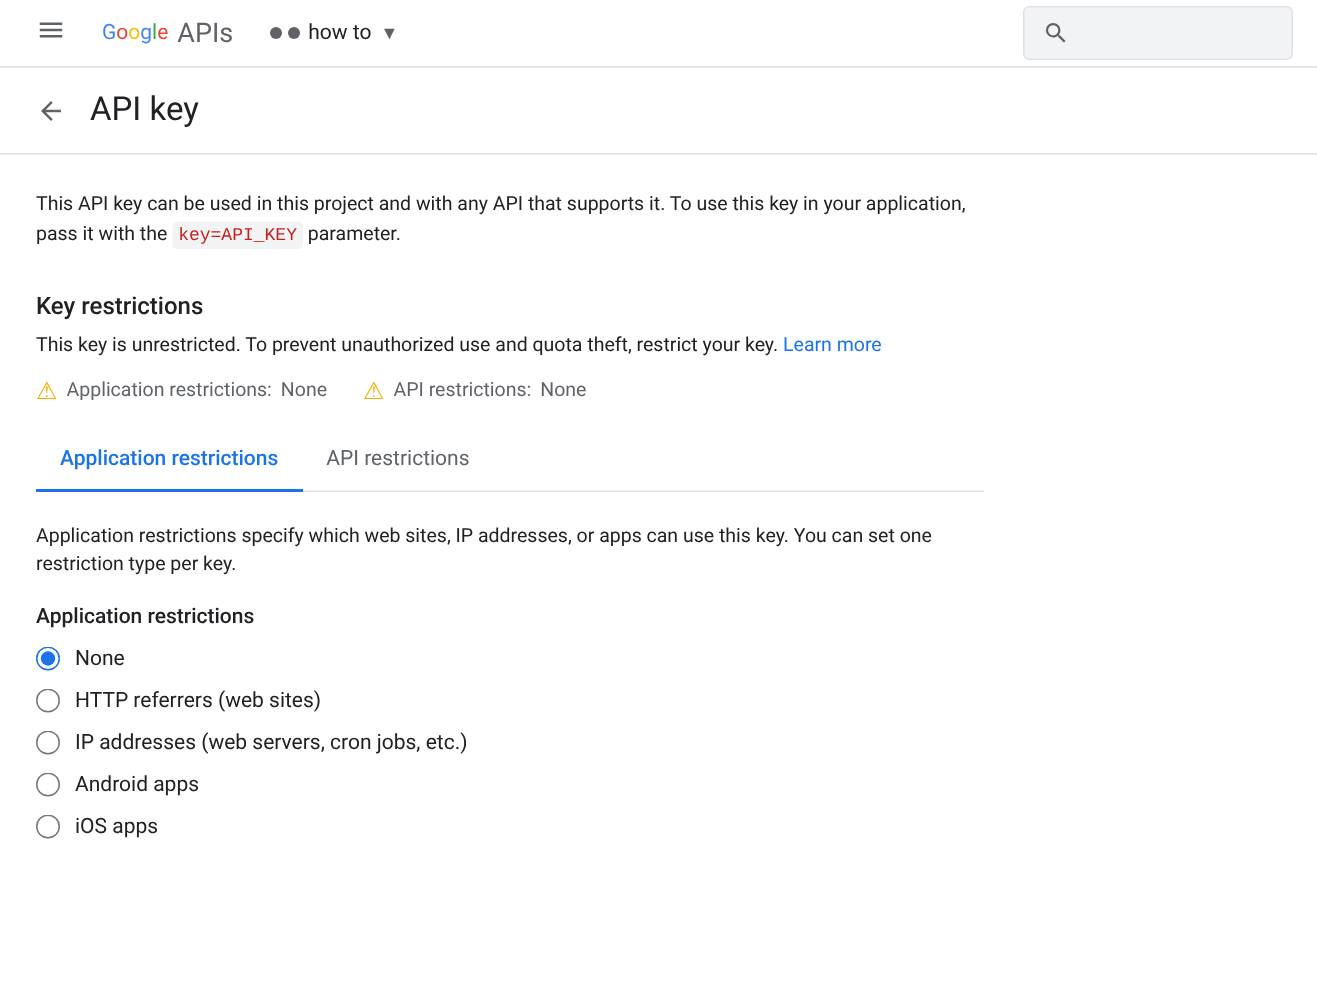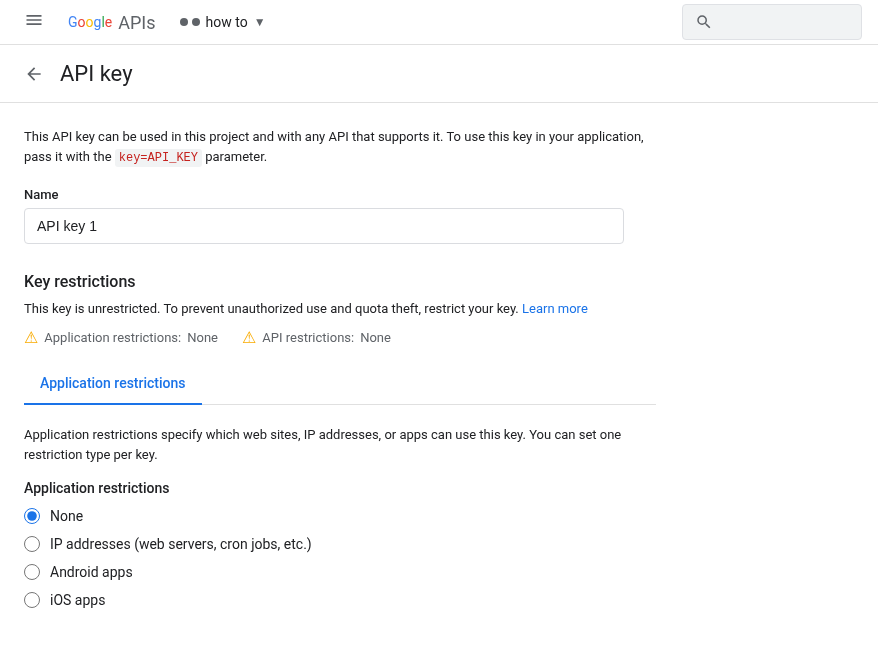--- a/index.html
+++ b/index.html
@@ -280,24 +280,20 @@
   <span class="page-title">API key</span>
 </div>
 
 <div class="main-content">
 
   <div class="info-text">
     <span>This API key can be used in this project and with any API that supports it. To use this key in your application,
 pass it with the </span><span class="code-inline">key=API_KEY</span><span> parameter.</span>
   </div>
 
-  <div>
-    <div class="form-label">Name</div>
-    <input class="form-input" type="text" value="API key 1" style="">
-  </div>
 
   <div class="section-title">Key restrictions</div>
   <div class="restriction-info">
     <span>This key is unrestricted. To prevent unauthorized use and quota theft, restrict your key. </span><a class="link">Learn more</a>
   </div>
 
   <div class="warning-row">
     <div class="warning-item">
       <span class="warning-icon">⚠</span>
       <span style="color:#5f6368;font-size:13px;">Application restrictions:</span>
@@ -305,35 +301,40 @@
     </div>
     <div class="warning-item">
       <span class="warning-icon">⚠</span>
       <span style="color:#5f6368;font-size:13px;">API restrictions:</span>
       <span style="color:#5f6368;font-size:13px;"> None</span>
     </div>
   </div>
 
   <div class="tabs-container">
     <div class="tab active">Application restrictions</div>
+    <div class="tab">API restrictions</div>
   </div>
 
   <div class="app-restriction-desc">
     <span>Application restrictions specify which web sites, IP addresses, or apps can use this key. You can set one restriction type per key.</span>
   </div>
 
   <div class="restrictions-group-title">Application restrictions</div>
 
   <div class="radio-group">
     <label class="radio-item">
       <input class="radio-input" type="radio" name="app_restriction" checked="" style="">
       <span class="radio-label">None</span>
     </label>
     <label class="radio-item">
       <input class="radio-input" type="radio" name="app_restriction" style="">
+      <span class="radio-label">HTTP referrers (web sites)</span>
+    </label>
+    <label class="radio-item">
+      <input class="radio-input" type="radio" name="app_restriction" style="">
       <span class="radio-label">IP addresses (web servers, cron jobs, etc.)</span>
     </label>
     <label class="radio-item">
       <input class="radio-input" type="radio" name="app_restriction" style="">
       <span class="radio-label">Android apps</span>
     </label>
     <label class="radio-item">
       <input class="radio-input" type="radio" name="app_restriction" style="">
       <span class="radio-label">iOS apps</span>
     </label>

